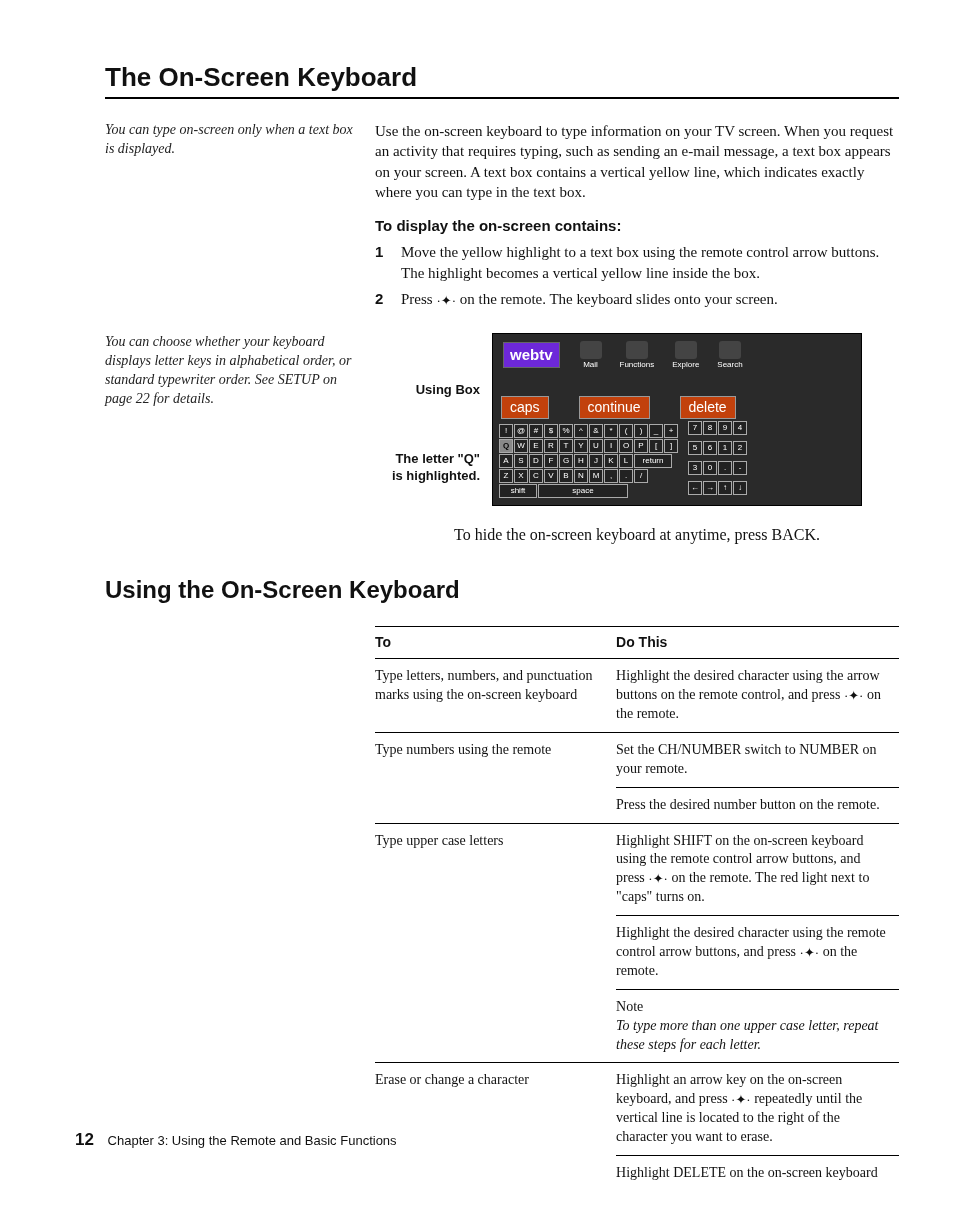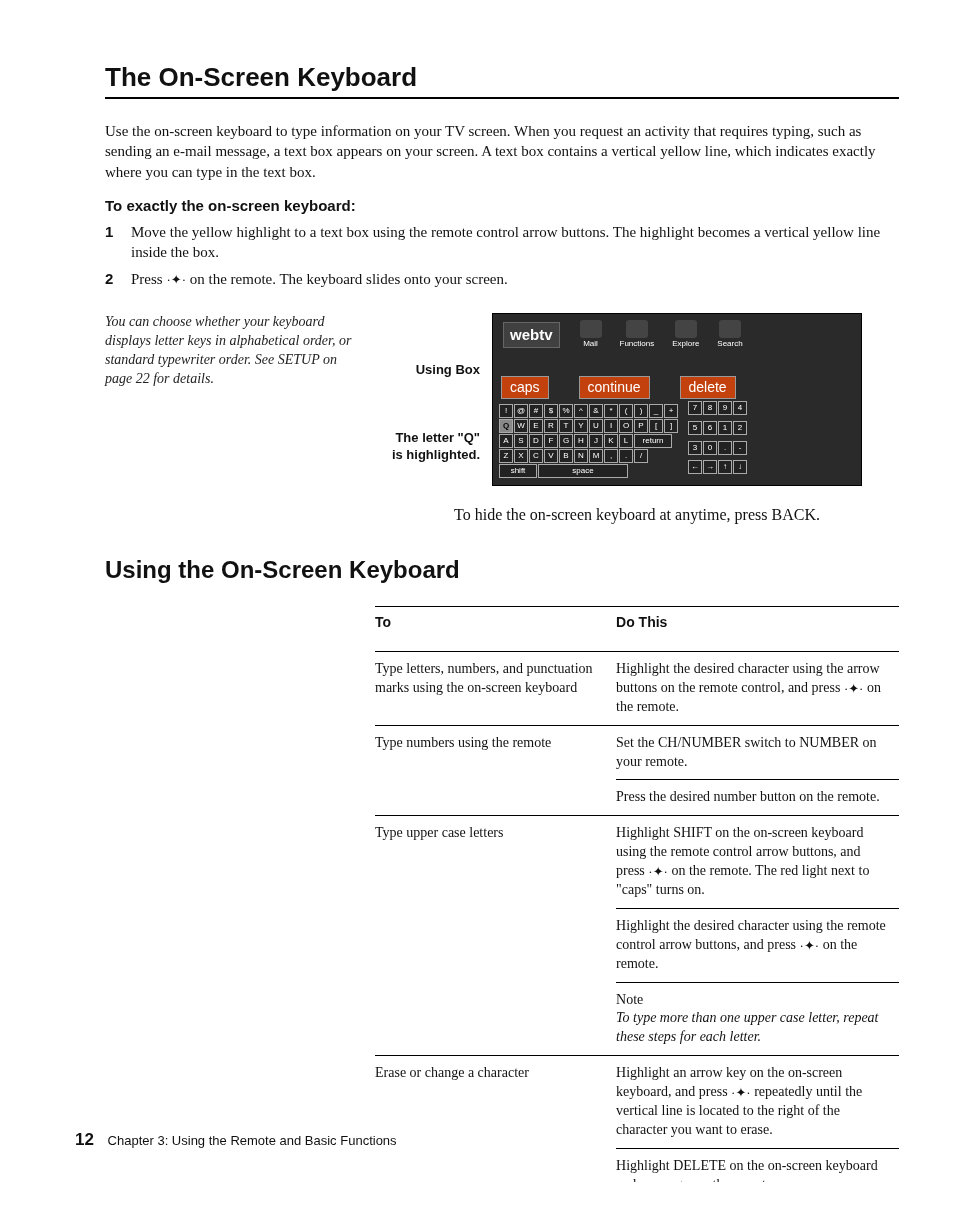--- a/index.html
+++ b/index.html
@@ -87,21 +87,21 @@
     font-size: 14px;
     table-layout: fixed;
   }
   table.instr th {
     text-align: left;
     font-family: Arial, Helvetica, sans-serif;
     font-weight: 700;
     font-size: 14px;
     border-top: 1.5px solid #000;
     border-bottom: 1.5px solid #000;
-    padding: 6px 8px 19px 0;
+    padding: 6px 8px 6px 0;
     vertical-align: top;
   }
   table.instr td {
     border-bottom: 1px solid #000;
     padding: 8px 8px 8px 0;
     vertical-align: top;
   }
   .footer {
     position: absolute;
     bottom: 30px;
@@ -136,21 +136,21 @@
     border: 1px solid #000;
     background: #2a2a2a;
     color: #fff;
     font-family: Arial, Helvetica, sans-serif;
     font-size: 9px;
     position: relative;
     padding: 4px;
     box-sizing: border-box;
   }
   .logo {
-    background: #404040;
+    background: #6d28d9;
     display: inline-block;
     padding: 2px 6px;
     font-weight: 700;
     font-size: 15px;
     border: 1px solid #666;
     margin: 2px 0 2px 2px;
   }
   .toprow {
     display: flex;
     align-items: flex-end;
@@ -245,23 +245,26 @@
   }
 </style>
 </head>
 <body>
 
 <div class="page">
 
   <h1 class="title">The On-Screen Keyboard</h1>
 
   <div class="two-col">
+    <div class="lcol">
+      <div class="sidenote">You can type on-screen only when a text box is displayed.</div>
+    </div>
     <div class="rcol">
       <p class="para">Use the on-screen keyboard to type information on your TV screen. When you request an activity that requires typing, such as sending an e-mail message, a text box appears on your screen. A text box contains a vertical yellow line, which indicates exactly where you can type in the text box.</p>
-      <div class="subhead">To exactly the on-screen keyboard:</div>
+      <div class="subhead">To display the on-screen contains:</div>
 
       <div class="step-row">
         <div class="step-num">1</div>
         <div class="step-text">Move the yellow highlight to a text box using the remote control arrow buttons. The highlight becomes a vertical yellow line inside the box.</div>
       </div>
       <div class="step-row">
         <div class="step-num">2</div>
         <div class="step-text">
           <span>Press </span><span class="dot-icon">·✦·</span><span> on the remote. The keyboard slides onto your screen.</span>
         </div>

